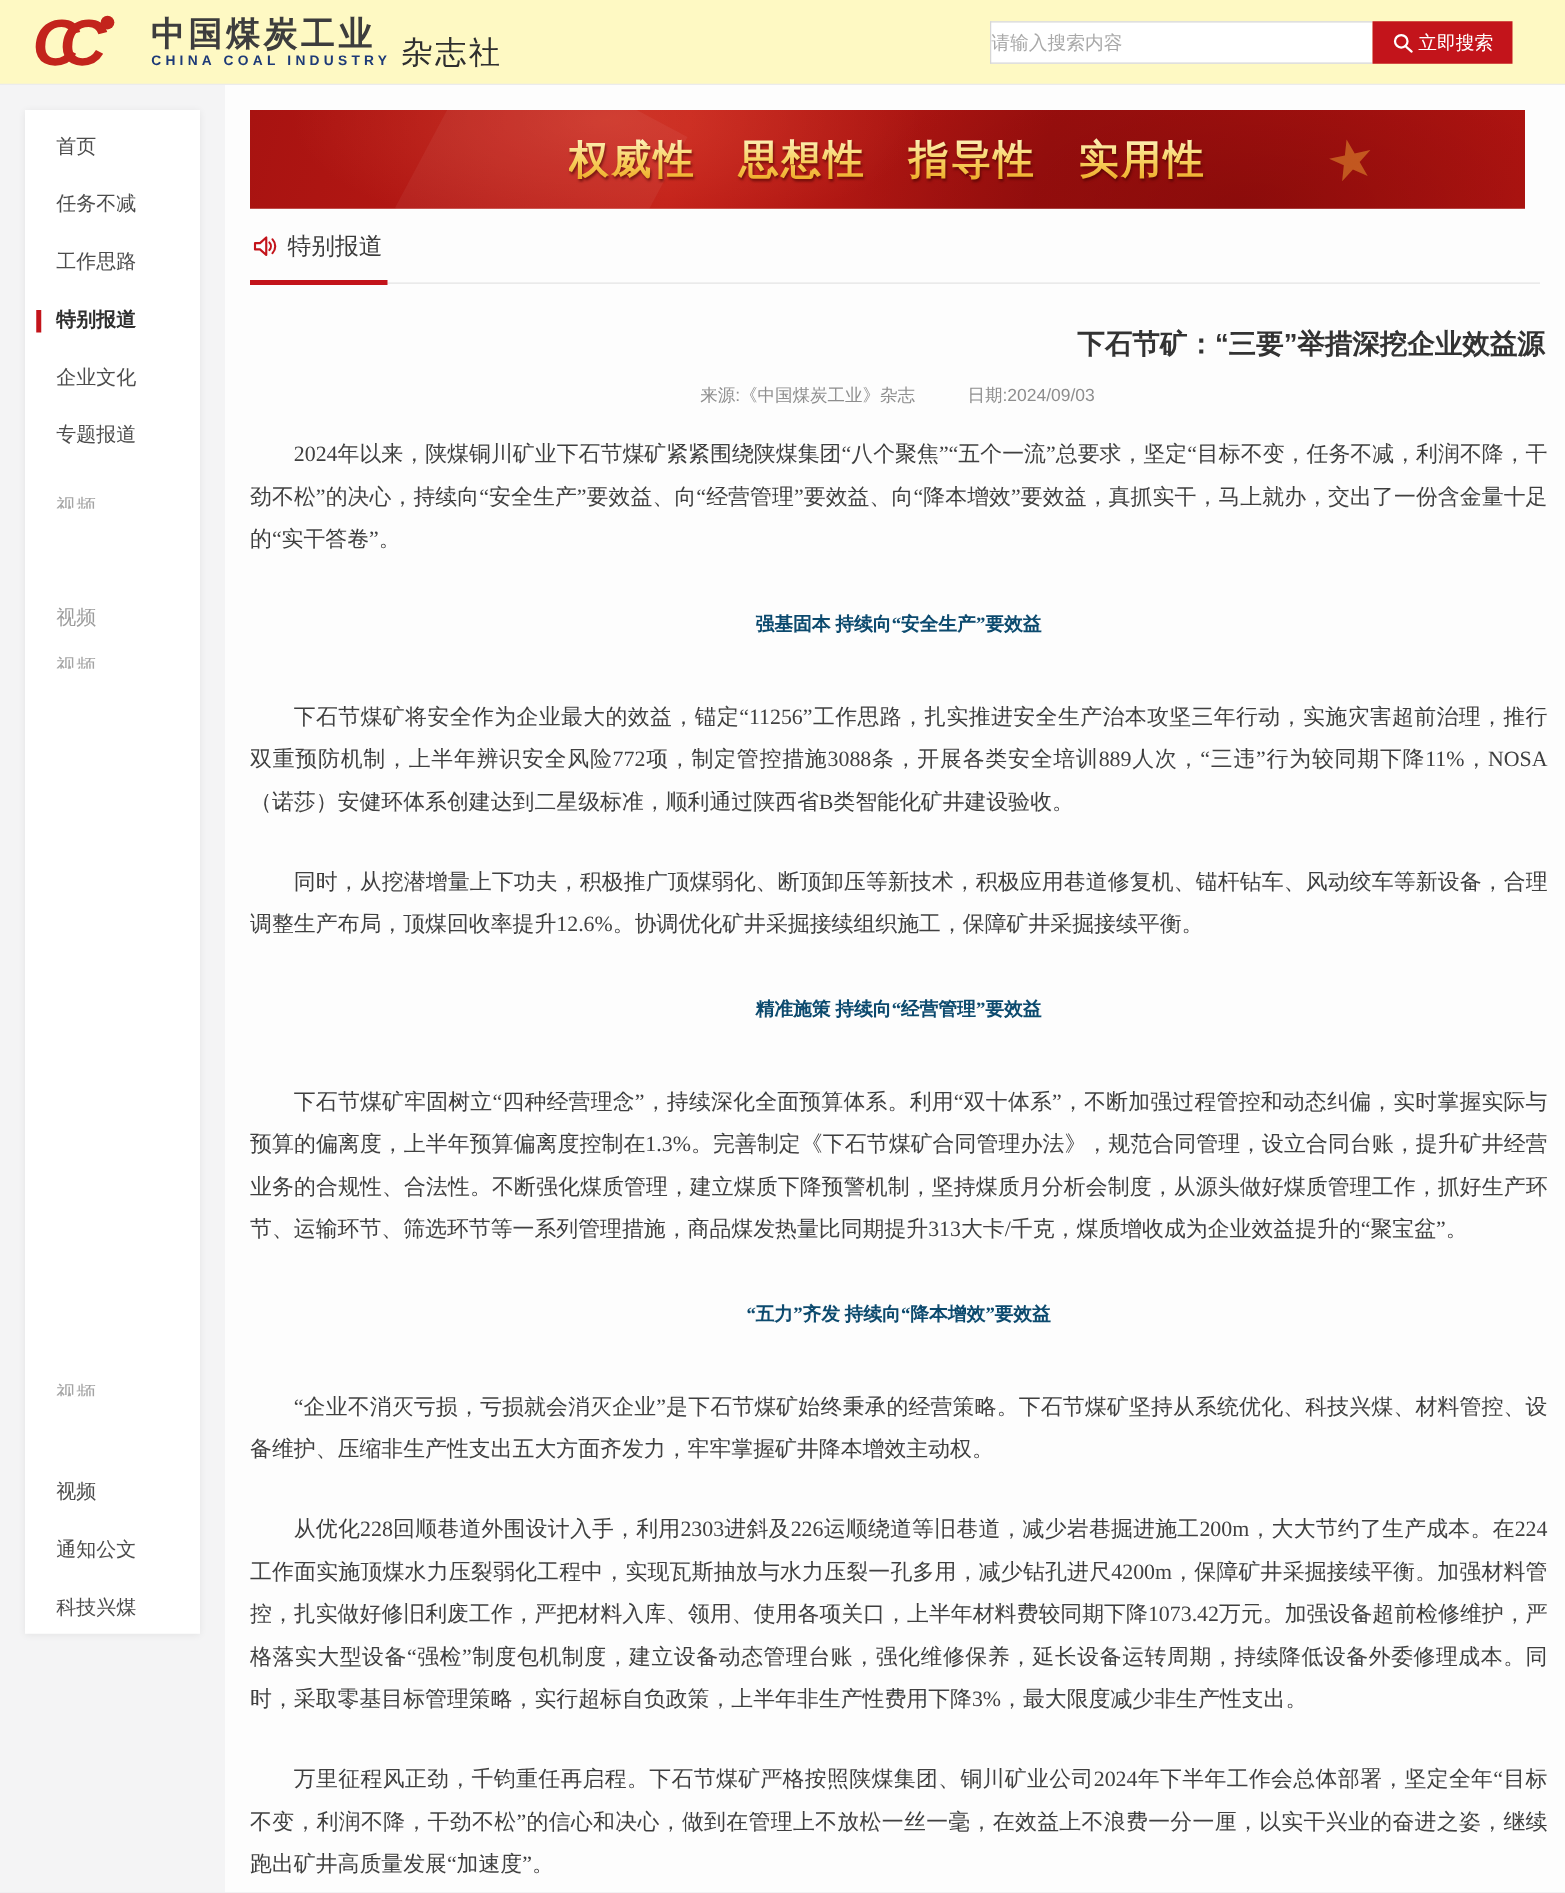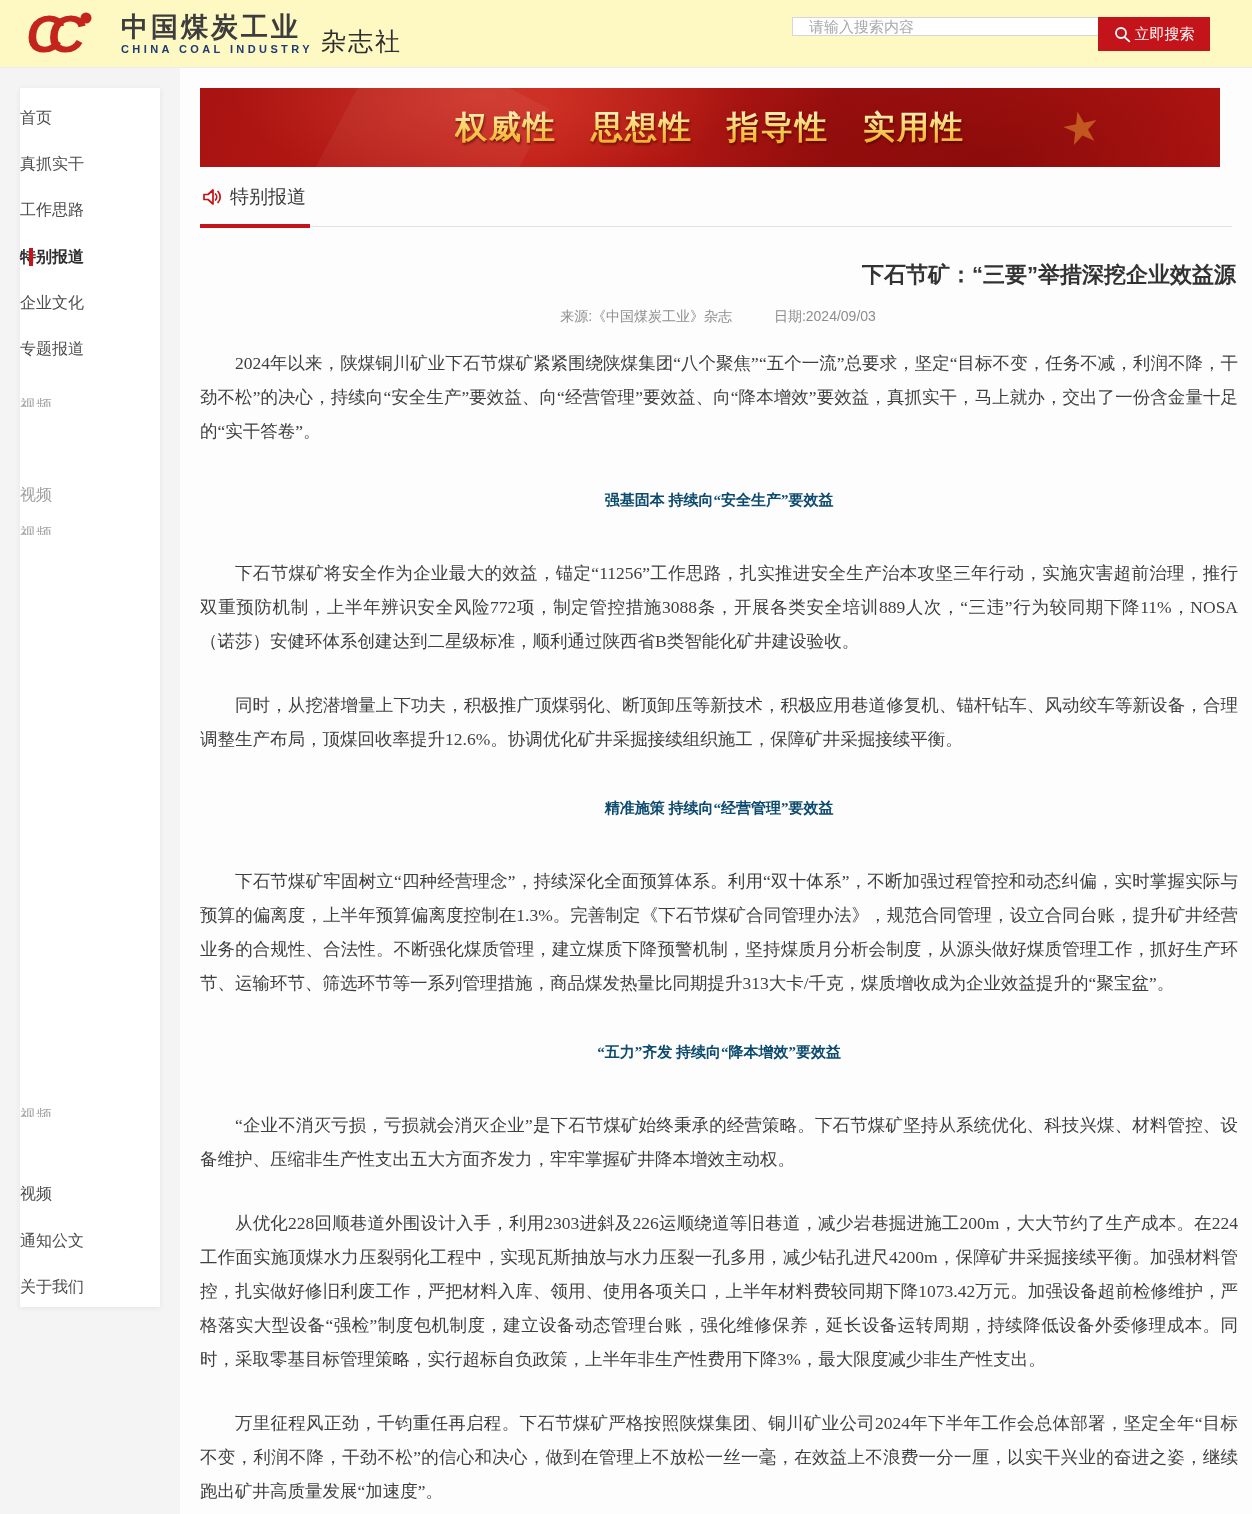--- a/index.html
+++ b/index.html
@@ -17,37 +17,37 @@
   }
   .logo { position:absolute; left:28px; top:8px; display:flex; align-items:center; cursor:pointer; }
   .logo-mark { width:66px; height:52px; }
   .logo-text { margin-left:27px; }
   .logo-cn { font-size:27px; font-weight:bold; color:#3d3d3d; letter-spacing:3px; line-height:30px; font-family:"Liberation Serif", serif; }
   .logo-en { font-size:11px; font-weight:bold; color:#1d3a77; letter-spacing:3.4px; line-height:14px; }
   .logo-suffix { margin-left:8px; margin-top:14px; font-size:25px; color:#2f2f2f; letter-spacing:2px; font-family:"Liberation Serif", serif; }
 
   .search-wrap { position:absolute; right:42px; top:17px; display:flex; height:34px; }
   .search-input {
-    width:306px; height:19px; border:1px solid #d6d6d6; border-right:none;
-    padding:0 16px; font-size:15px; color:#333; outline:none; background:#fff;
+    width:306px; height:34px; border:1px solid #d6d6d6; border-right:none;
+    padding:0 0; font-size:15px; color:#333; outline:none; background:#fff;
   }
   .search-input::placeholder { color:#a9a9a9; }
   .search-btn {
     width:112px; height:34px; border:none; background:var(--accent,#d0131b); color:#fff;
     font-size:15px; display:flex; align-items:center; justify-content:center; gap:4px; cursor:pointer;
   }
 
   
   .sidebar {
     position:absolute; left:20px; top:88px; width:140px; height:1219px;
     background:#fff; box-shadow:0 1px 6px rgba(0,0,0,.07);
   }
   .side-item {
     position:absolute; left:0; width:140px; height:24px;
-    font-size:16px; color:#4c4c4c; line-height:24px; cursor:pointer;
+    padding-left:25px; font-size:16px; color:#4c4c4c; line-height:24px; cursor:pointer;
     white-space:nowrap;
   }
   .side-item.active { font-weight:bold; color:#2f2f2f; }
   .side-item.active::before {
     content:""; position:absolute; left:9px; top:3px; width:4px; height:18px;
     background:var(--accent,#b5212d);
   }
   .side-item.ghost { opacity:.55; }
   .side-item.ghost-clipped { opacity:.5; height:13px; overflow:hidden; }
   .side-item:nth-of-type(1){top:18px;} .side-item:nth-of-type(2){top:64px;}
@@ -149,32 +149,32 @@
           <circle cx="7" cy="7" r="5" fill="none" stroke="#fff" stroke-width="1.8"></circle>
           <line x1="11" y1="11.5" x2="15.3" y2="15.3" stroke="#fff" stroke-width="1.8" stroke-linecap="round"></line>
         </svg>
         <span>立即搜索</span>
       </button>
     </div>
   </header>
 
   <aside class="sidebar" id="sidebar">
       <div class="side-item"><span>首页</span></div>
-      <div class="side-item"><span>真抓实干</span></div>
+      <div class="side-item"><span>任务不减</span></div>
       <div class="side-item"><span>工作思路</span></div>
       <div class="side-item active"><span>特别报道</span></div>
       <div class="side-item"><span>企业文化</span></div>
       <div class="side-item"><span>专题报道</span></div>
       <div class="side-item ghost-clipped"><span>视频</span></div>
       <div class="side-item ghost"><span>视频</span></div>
       <div class="side-item ghost-clipped"><span>视频</span></div>
       <div class="side-item ghost-clipped"><span>视频</span></div>
       <div class="side-item"><span>视频</span></div>
       <div class="side-item"><span>通知公文</span></div>
-      <div class="side-item"><span>关于我们</span></div>
+      <div class="side-item"><span>科技兴煤</span></div>
     </aside>
 
   <main class="main-card">
 
     <div class="banner">
       <div class="banner-fold"></div>
       <span class="banner-slogan">权威性　思想性　指导性　实用性</span>
       <span class="banner-star">★</span>
     </div>
 

